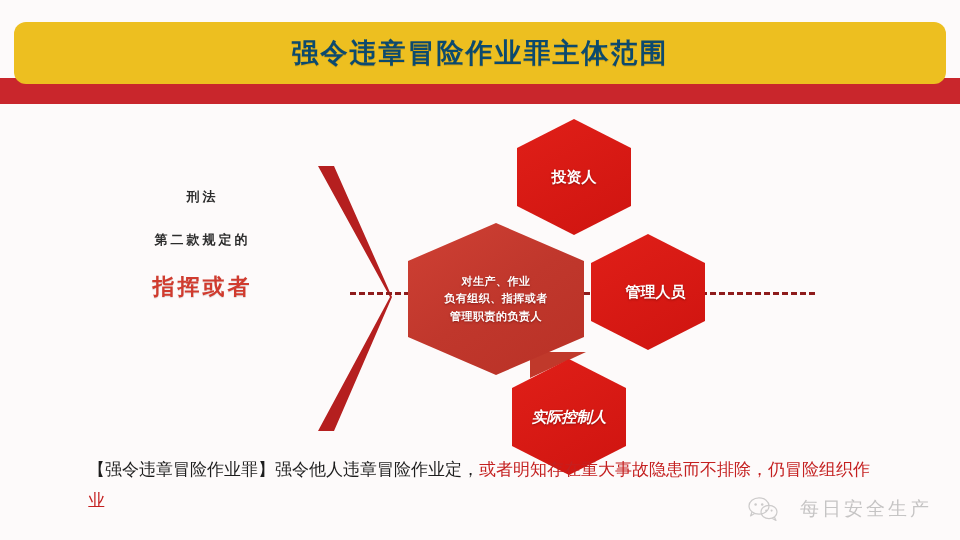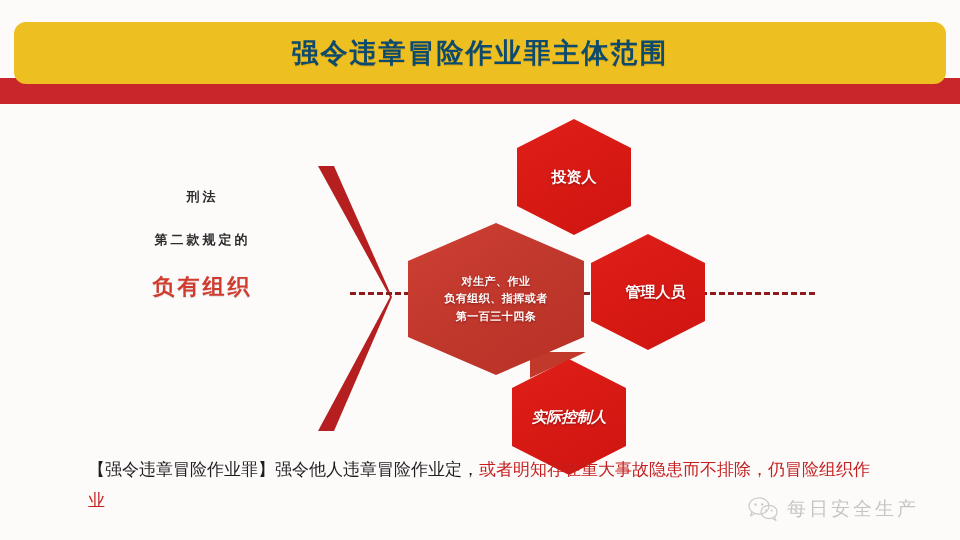--- a/index.html
+++ b/index.html
@@ -107,21 +107,21 @@
   #footer-caption {
     position:absolute; left:88px; top:350px; width:790px;
     font-size:17px; line-height:1.85; color:#1d1d1d;
   }
   #footer-caption .seg-dark { color:#1d1d1d; font-weight:400; }
   #footer-caption .seg-red { color:#c42020; font-weight:400;margin-top:24px; }
 
   
   #watermark {
     position:absolute; left:748px; top:392px;
-    display:flex; align-items:center; gap:9px;
+    display:flex; align-items:center; gap:22px;
     opacity:.42;
   }
   #watermark-icon { width:30px; height:26px; flex:none; }
   #watermark-text {
     color:#7a7a7a; font-size:19px; letter-spacing:3px; white-space:nowrap;
   }
 </style>
 </head>
 <body>
 
@@ -130,37 +130,37 @@
   <div id="header-yellow-bar">
     <div id="header-title">强令违章冒险作业罪主体范围</div>
   </div>
 </div>
 
 <div id="canvas">
 
   <div id="left-text-block">
     <div class="line">刑法</div>
     <div class="line">第二款规定的</div>
-    <div class="line emph">负有组织</div>
+    <div class="line emph">指挥或者</div>
   </div>
 
   <svg id="chevron" viewBox="0 0 80 265" aria-hidden="true">
     <polygon points="6,0 78,131 6,265 22,265 80,131 22,0" fill="#b51f1f"></polygon>
   </svg>
 
   <div id="dashed-line"></div>
 
   <div class="wedge" id="wedge-top"></div>
   <div class="wedge" id="wedge-bottom"></div>
 
   <div class="hex" id="hex-center">
     <div class="hex-label">
       <div>对生产、作业</div>
       <div>负有组织、指挥或者</div>
-      <div>第一百三十四条</div>
+      <div>管理职责的负责人</div>
     </div>
   </div>
 
   <div class="hex" id="hex-top">
     <div class="hex-label">投资人</div>
   </div>
 
   <div class="hex" id="hex-right">
     <div class="hex-label">管理人员</div>
   </div>

